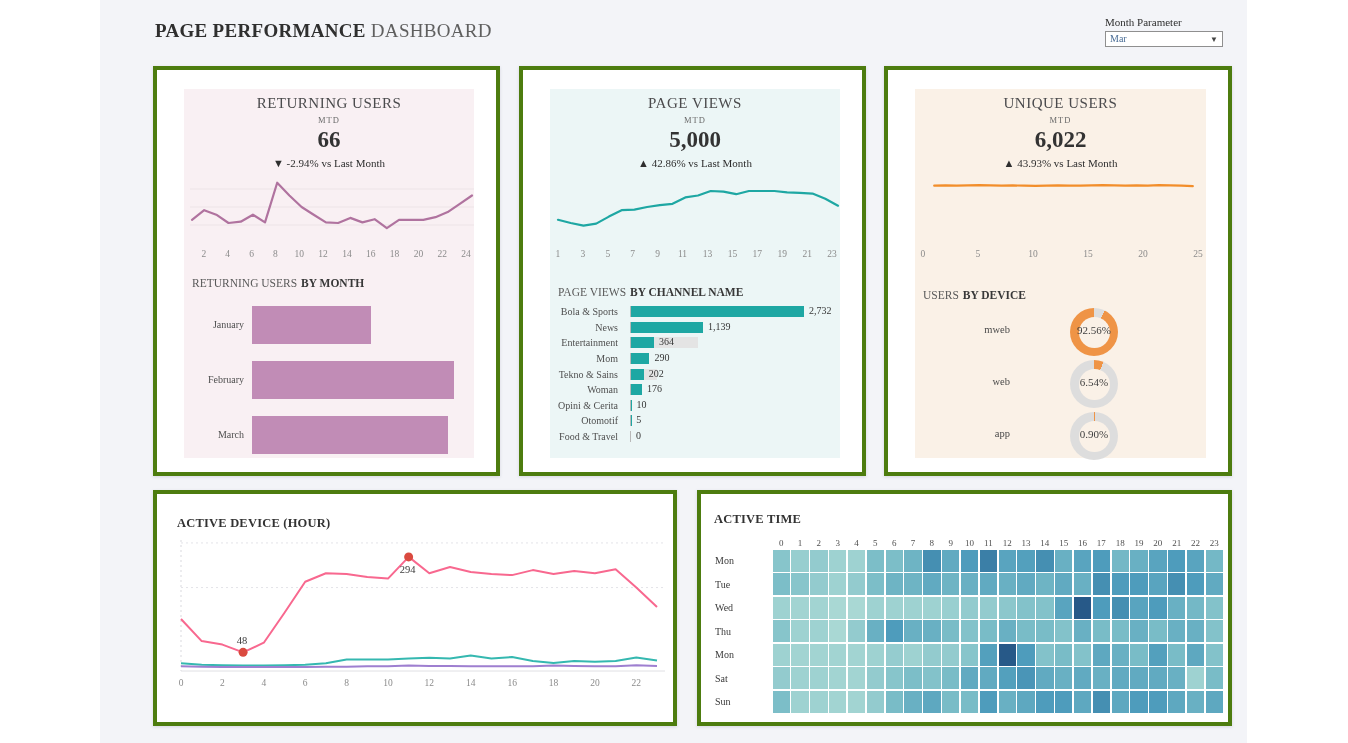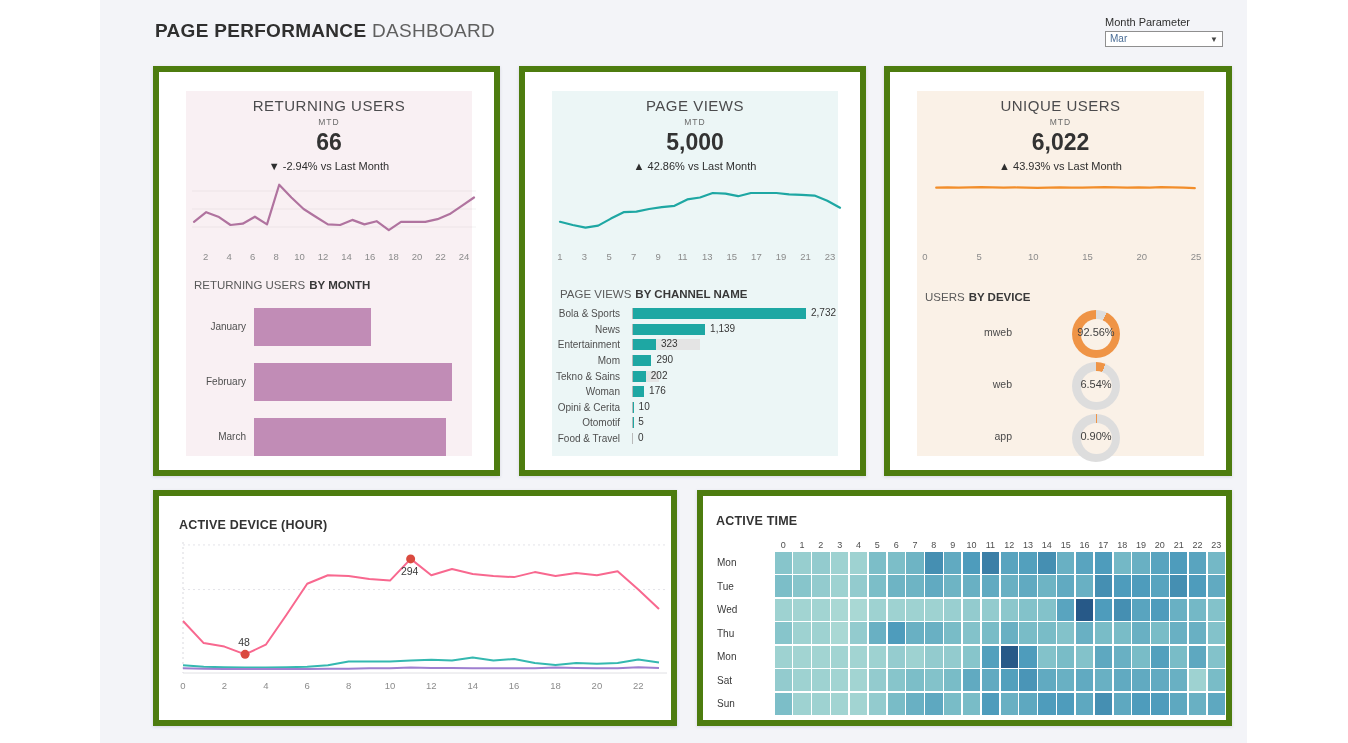--- a/index.html
+++ b/index.html
@@ -1,26 +1,26 @@
 <!DOCTYPE html>
 <html><head>
 <meta charset="utf-8">
 <style>
   * { margin:0; padding:0; box-sizing:border-box; }
   body { font-family:"Liberation Sans", sans-serif; background:#ffffff; }
   .page { position:relative; width:1348px; height:743px; overflow:hidden; background:#ffffff; }
-  .content { position:absolute; left:100px; top:0; width:1147px; height:743px; background:#f3f4f8; }
+  .content { position:absolute; left:100px; top:0; width:1147px; height:743px; background:#f3f4f8;font-family:Liberation Serif, serif; }
   h1.title { position:absolute; left:55px; top:20px; font-size:19px; letter-spacing:.3px; font-weight:normal; white-space:pre; }
   h1.title .tb { font-weight:bold; color:#2f2f2f; }
   h1.title .tl { font-weight:400; color:#5f5f5f; }
   .param { position:absolute; left:1005px; top:16px; width:120px; }
   .param-label { font-size:11px; color:#2f2f2f; margin-bottom:3px; }
   .param-select { position:relative; width:118px; height:16px; background:#fff; border:1px solid #8f8f8f; font-size:10px; color:#4a6d96; line-height:14px; padding-left:4px; cursor:pointer; }
   .param-select .caret { position:absolute; right:4px; top:1px; font-size:8px; color:#444; }
-  .card { position:absolute; background:#ffffff; border:6px solid #4d7c0f; box-shadow:0 1px 3px rgba(110,120,150,.22); }
+  .card { position:absolute; background:#ffffff; border:4px solid #4d7c0f; box-shadow:0 1px 3px rgba(110,120,150,.22); }
   .card1 { left:53px; top:66px;  width:347px; height:410px; }
   .card2 { left:419px; top:66px; width:347px; height:410px; }
   .card3 { left:784px; top:66px; width:348px; height:410px; }
   .card4 { left:53px; top:490px; width:524px; height:236px; }
   .card5 { left:597px; top:490px; width:535px; height:236px; }
   .tint { position:absolute; left:27px; right:22px; top:19px; bottom:14px; }
   .tint-pink   { background:#f9f0f3; }
   .tint-teal   { background:#ecf6f6; }
   .tint-orange { background:#faf1e7; }
   .ptitle { text-align:center; margin-top:6px; font-size:15px; color:#4b4b4d; letter-spacing:.5px; }
@@ -168,21 +168,21 @@
               <div class="chtrack">
                 <div class="chbar" style="width: 72.1px; background: rgb(30, 167, 163);"></div>
                 <span class="chval" style="left: 77.1px;">1,139</span>
               </div>
             </div>
             <div class="chrow">
               <div class="chlabel">Entertainment</div>
               <div class="chtrack">
                 <div class="chgray" style="width: 67px;"></div>
                 <div class="chbar" style="width: 23px; background: rgb(30, 167, 163);"></div>
-                <span class="chval" style="left: 28px;">323</span>
+                <span class="chval" style="left: 28px;">364</span>
               </div>
             </div>
             <div class="chrow">
               <div class="chlabel">Mom</div>
               <div class="chtrack">
                 <div class="chbar" style="width: 18.4px; background: rgb(30, 167, 163);"></div>
                 <span class="chval" style="left: 23.4px;">290</span>
               </div>
             </div>
             <div class="chrow">

